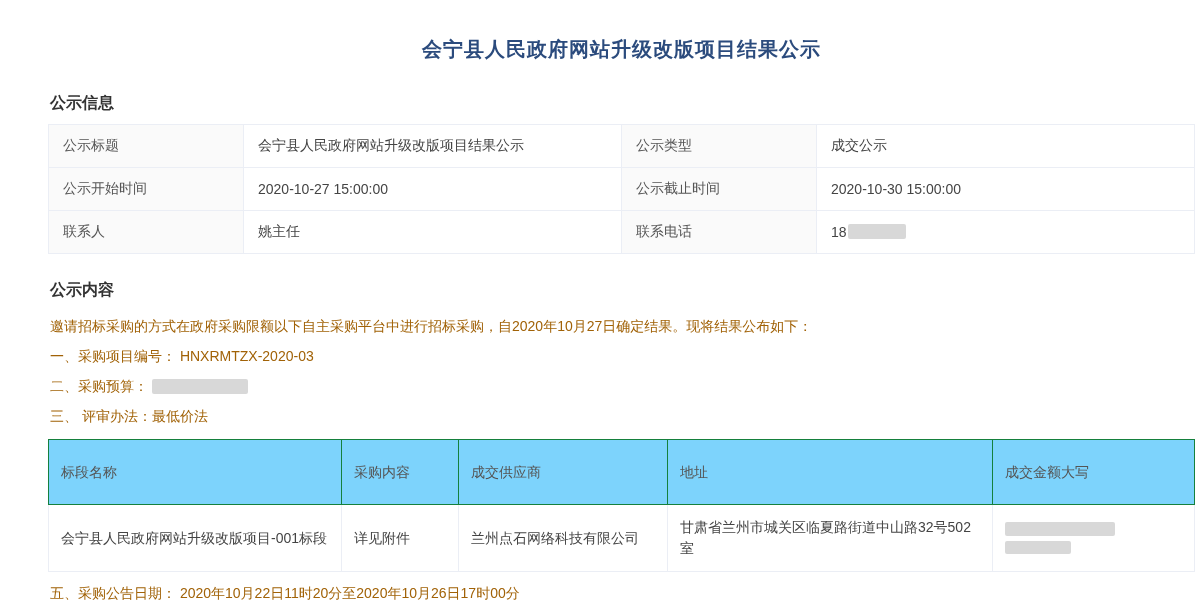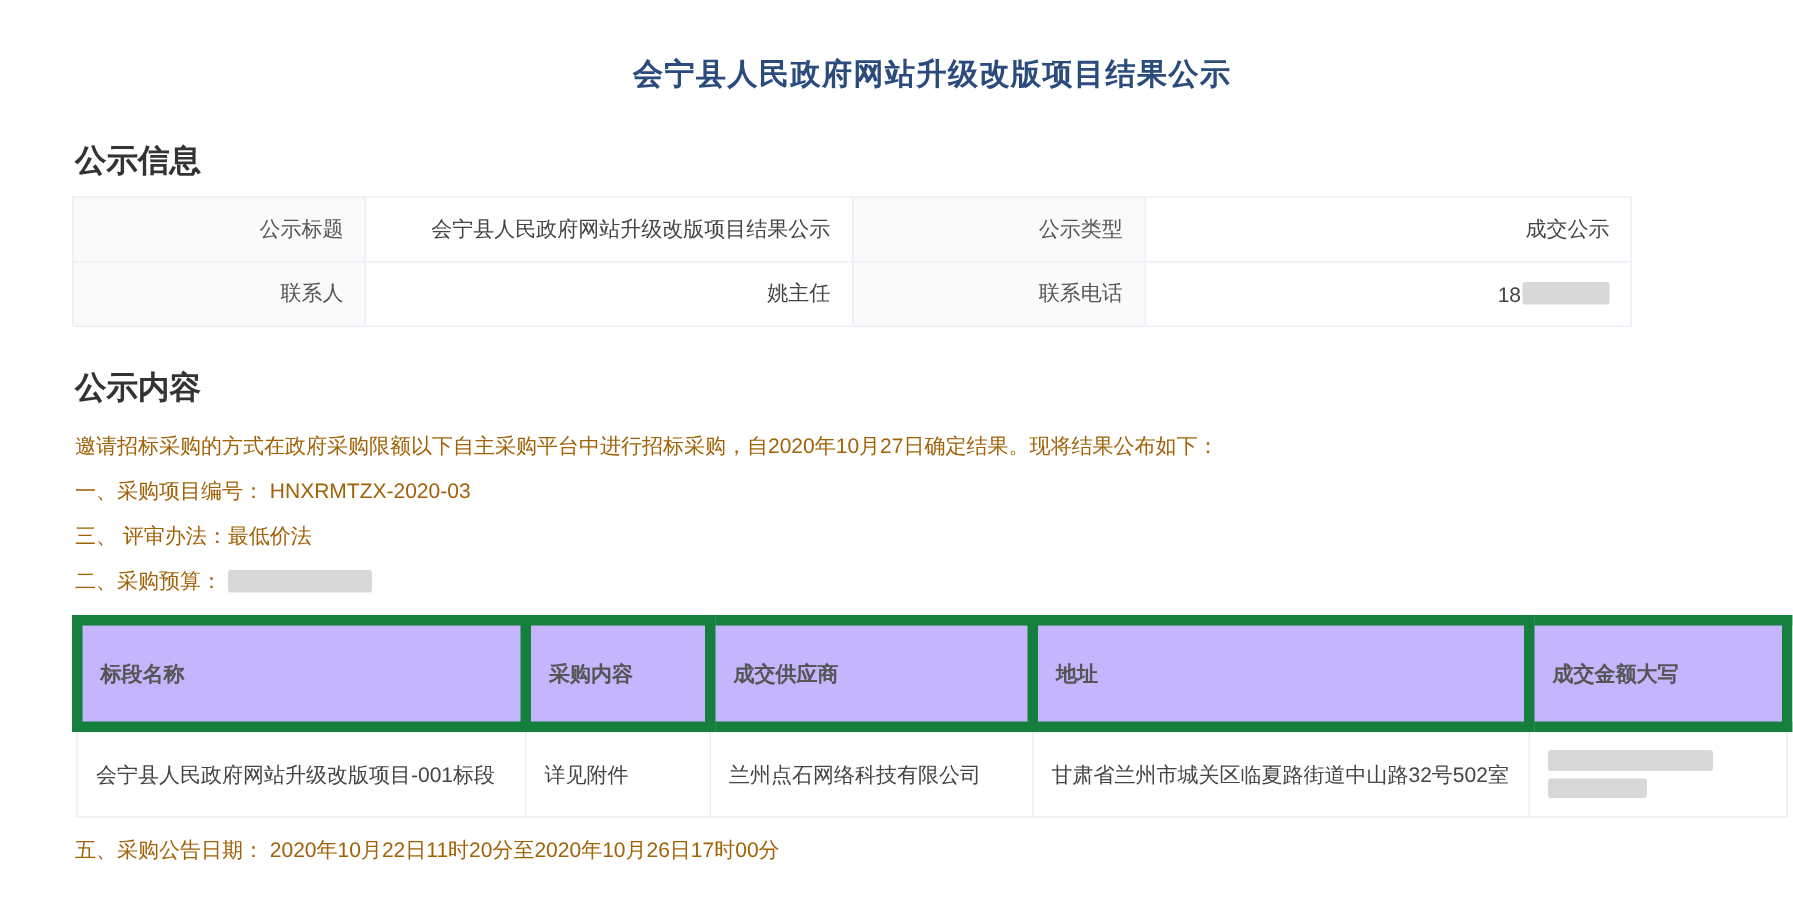--- a/index.html
+++ b/index.html
@@ -26,33 +26,32 @@
   .doc-title {
     text-align: center;
     font-size: 20px;
     font-weight: bold;
     color: #2b4b7d;
     letter-spacing: 1px;
     padding-top: 36px;
     padding-bottom: 4px;
   }
   .section-heading {
-    font-size: 21px;
+    font-size: 16px;
     font-weight: bold;
     color: #333333;
     margin-top: 26px;
     margin-bottom: 10px;
     padding-left: 2px;
   }
   table.info {
-    width: 1040px;
+    width: 1147px;
     border-collapse: collapse;
     border: 1px solid #ebeef5;
     table-layout: fixed;
-    text-align: right;
   }
   table.info td {
     border: 1px solid #ebeef5;
     height: 42px;
     padding: 0 14px;
     font-size: 14px;
     color: #444;
     vertical-align: middle;
   }
   table.info td.label {
@@ -105,23 +104,23 @@
     display: block;
   }
   table.result {
     width: 1147px;
     border-collapse: collapse;
     border: 1px solid #ebeef5;
     margin-top: 8px;
     table-layout: fixed;
   }
   table.result th {
-    background: #c4b5fd;
-    border: 7px solid #15803d;
-    font-weight: bold;
+    background: #7dd3fc;
+    border: 1px solid #15803d;
+    font-weight: normal;
     font-size: 14px;
     color: #555;
     text-align: left;
     padding: 10px 12px;
     height: 44px;
     vertical-align: middle;
     line-height: 20px;
   }
   table.result td {
     border: 1px solid #ebeef5;
@@ -152,35 +151,41 @@
 
   <table class="info">
     <tbody>
       <tr>
         <td class="label">公示标题</td>
         <td class="value">会宁县人民政府网站升级改版项目结果公示</td>
         <td class="label">公示类型</td>
         <td class="value">成交公示</td>
       </tr>
       <tr>
+        <td class="label">公示开始时间</td>
+        <td class="value">2020-10-27 15:00:00</td>
+        <td class="label">公示截止时间</td>
+        <td class="value">2020-10-30 15:00:00</td>
+      </tr>
+      <tr>
         <td class="label">联系人</td>
         <td class="value">姚主任</td>
         <td class="label">联系电话</td>
         <td class="value"><span>18</span><span class="redact phone"></span></td>
       </tr>
     </tbody>
   </table>
 
   <div class="section-heading">公示内容</div>
 
   <div class="content-block">
     <div class="para">邀请招标采购的方式在政府采购限额以下自主采购平台中进行招标采购，自2020年10月27日确定结果。现将结果公布如下：</div>
     <div class="para">一、采购项目编号： HNXRMTZX-2020-03</div>
+    <div class="para"><span>二、采购预算：</span><span class="redact budget"></span></div>
     <div class="para">三、 评审办法：最低价法</div>
-    <div class="para"><span>二、采购预算：</span><span class="redact budget"></span></div>
   </div>
 
   <table class="result">
     <thead>
       <tr>
         <th class="col-lot">标段名称</th>
         <th class="col-item">采购内容</th>
         <th class="col-supplier">成交供应商</th>
         <th class="col-addr">地址</th>
         <th class="col-amount">成交金额大写</th>

